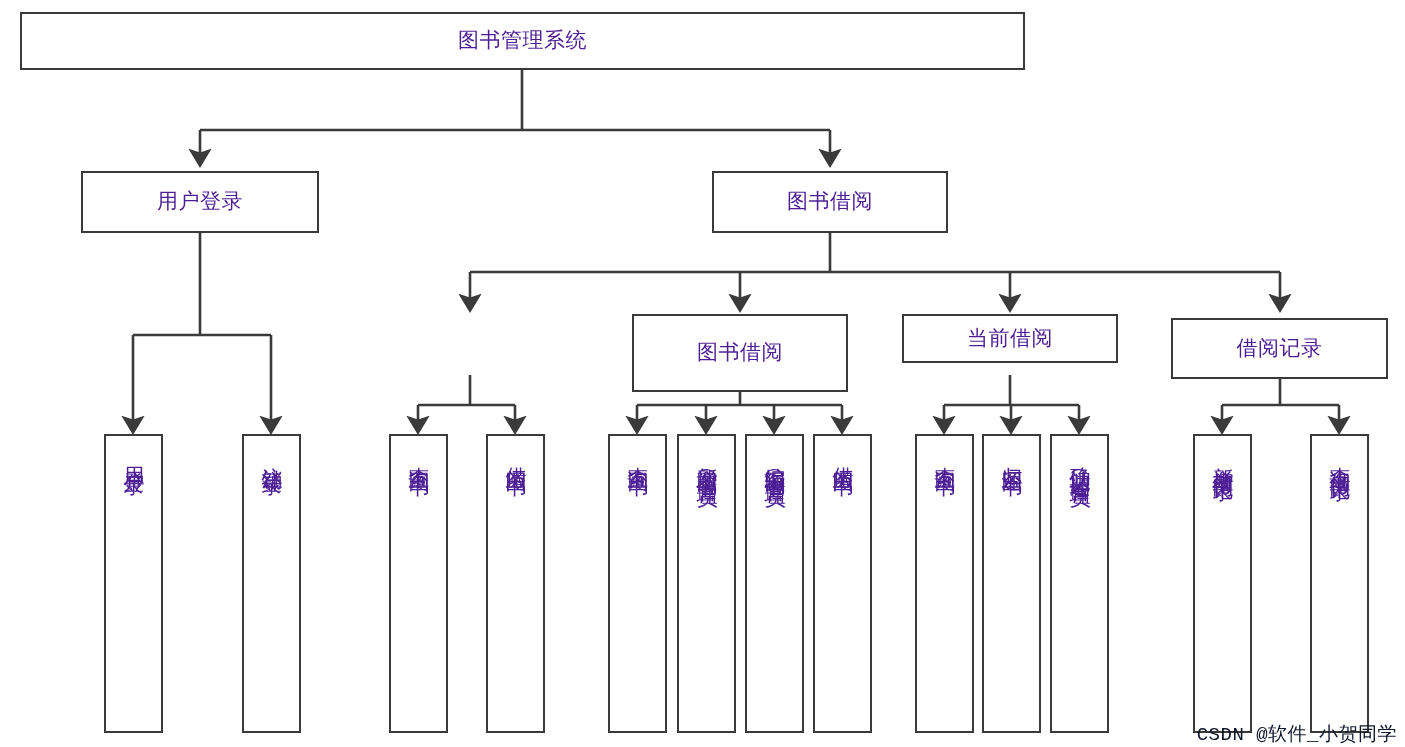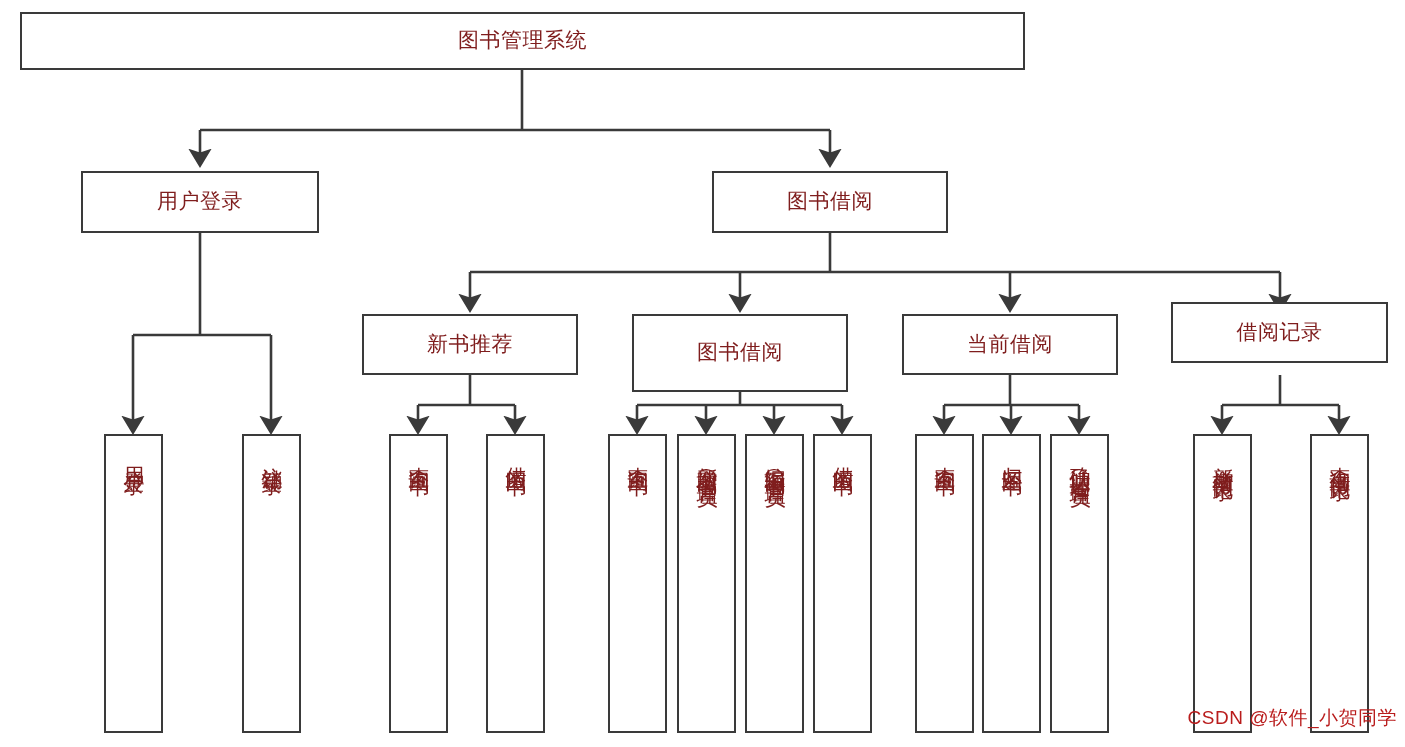--- a/index.html
+++ b/index.html
@@ -30,21 +30,21 @@
     position: absolute;
     box-sizing: border-box;
     background: #ffffff;
     border: 2.5px solid #3a3a3a;
     display: flex;
     align-items: center;
     justify-content: center;
     z-index: 3;
   }
   .node .node-label {
-    color: #7f1d1d;
+    color: #4c1d95;
     font-size: 21px;
     line-height: 1.12;
     letter-spacing: 0.5px;
     text-align: center;
     white-space: nowrap;
   }
   .node.vertical {
     align-items: flex-start;
     padding-top: 14px;
   }
@@ -52,27 +52,27 @@
     writing-mode: vertical-rl;
     text-orientation: upright;
     white-space: nowrap;
     letter-spacing: 3px;
     font-size: 21px;
     line-height: 1;
   }
   #watermark {
     position: absolute;
     right: 8px;
-    bottom: 16px;
-    color: #b91c1c;
+    bottom: 0;
+    color: #0f172a;
     font-size: 19px;
     letter-spacing: 0.5px;
     z-index: 9;
     white-space: nowrap;
-    font-family: Liberation Sans, sans-serif;
+    font-family: Liberation Mono, monospace;
   }
 </style>
 </head>
 <body>
 
 <div id="diagram-root">
 
   <svg id="edge-layer" viewBox="0 0 1405 747" width="1405" height="747">
     <defs>
       <marker id="arrow" markerWidth="9" markerHeight="9" refX="3.6" refY="4.5" orient="auto" markerUnits="strokeWidth">
@@ -128,33 +128,30 @@
   </div>
 
   <div class="node" style="left:81px; top:171px; width:238px; height:62px;">
     <span class="node-label">用户登录</span>
   </div>
 
   <div class="node" style="left:712px; top:171px; width:236px; height:62px;">
     <span class="node-label">图书借阅</span>
   </div>
 
-  <div class="node" style="left:362px; top:314px; width:216px; height:61px;">
-    <span class="node-label">新书推荐</span>
-  </div>
 
   <div class="node" style="left:632px; top:314px; width:216px; height:78px;">
     <span class="node-label">图书借阅</span>
   </div>
 
-  <div class="node" style="left:902px; top:314px; width:216px; height:61px;">
+  <div class="node" style="left:902px; top:314px; width:216px; height:49px;">
     <span class="node-label">当前借阅</span>
   </div>
 
-  <div class="node" style="left:1171px; top:302px; width:217px; height:61px;">
+  <div class="node" style="left:1171px; top:318px; width:217px; height:61px;">
     <span class="node-label">借阅记录</span>
   </div>
 
   <div class="node vertical" style="left:104px; top:434px; width:59px; height:299px;">
     <span class="node-label">用户登录</span>
   </div>
 
   <div class="node vertical" style="left:242px; top:434px; width:59px; height:299px;">
     <span class="node-label">注销登录</span>
   </div>

